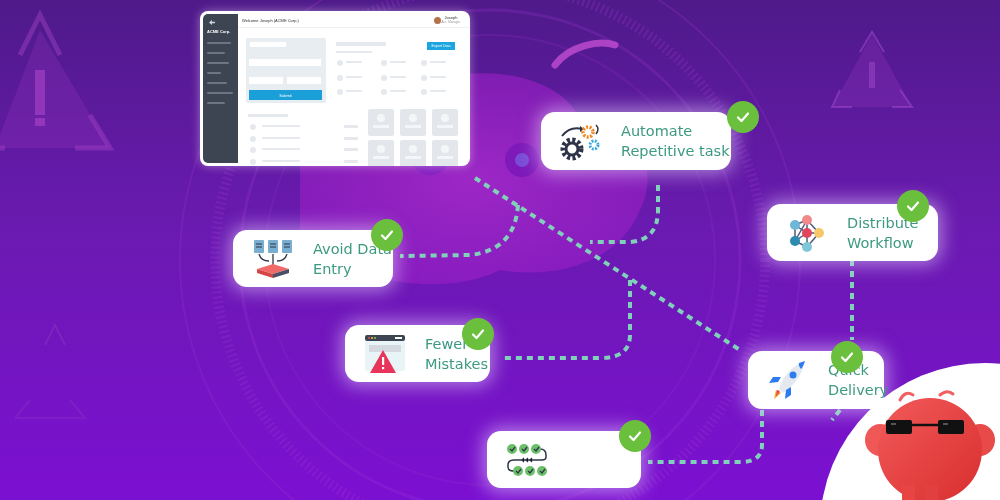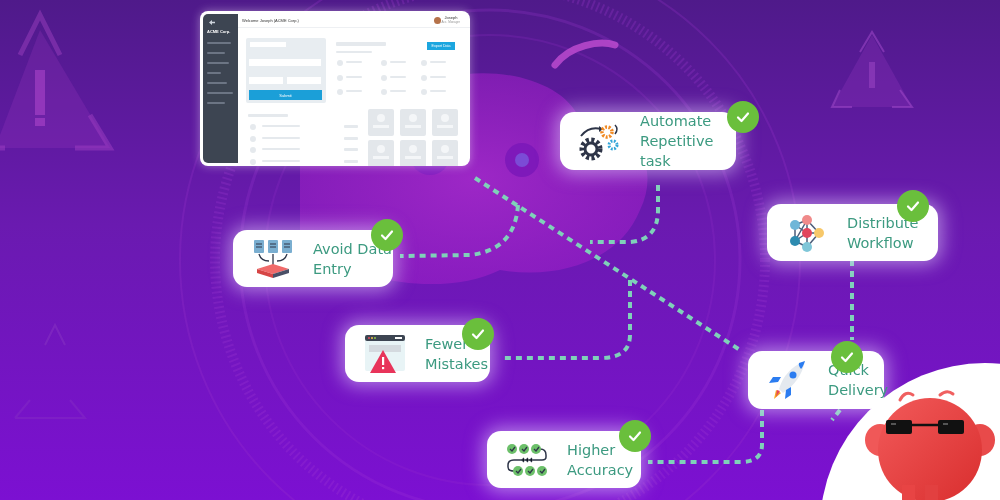--- a/index.html
+++ b/index.html
@@ -169,21 +169,21 @@
     <div class="ph" style="left:144px;top:149px;width:14px;height:3px"></div>
 
     <div class="tile" style="left:168px;top:98px"></div>
     <div class="tile" style="left:200px;top:98px"></div>
     <div class="tile" style="left:232px;top:98px"></div>
     <div class="tile" style="left:168px;top:129px"></div>
     <div class="tile" style="left:200px;top:129px"></div>
     <div class="tile" style="left:232px;top:129px"></div>
   </div>
 
-  <div class="card" style="left:560px;top:112px;width:176px;height:58px">
+  <div class="card" style="left:541px;top:112px;width:190px;height:58px">
     <div class="icon">
       <svg width="46" height="42" viewBox="0 0 46 42">
         <path d="M4 16 Q12 6 24 9" stroke="#2e3548" stroke-width="2" fill="none"></path>
         <path d="M22 6 L26 9 L22 12 Z" fill="#2e3548"></path>
         <circle cx="14" cy="29" r="9" fill="none" stroke="#2e3548" stroke-width="5" stroke-dasharray="3 2.3"></circle>
         <circle cx="14" cy="29" r="6" fill="none" stroke="#2e3548" stroke-width="3"></circle>
         <circle cx="30" cy="12" r="5" fill="none" stroke="#f08a24" stroke-width="3.5" stroke-dasharray="2 1.5"></circle>
         <circle cx="36" cy="25" r="4" fill="none" stroke="#33a6d8" stroke-width="3" stroke-dasharray="1.8 1.4"></circle>
         <path d="M38 5 Q42 9 38 14" stroke="#2e3548" stroke-width="1.5" fill="none"></path>
       </svg>
@@ -330,22 +330,20 @@
             <path d="M24 31 L26 33 L29 29"></path>
             <path d="M36 31 L38 33 L41 29"></path>
           </g>
         <g stroke="#2e3548" stroke-width="1.2">
             <path d="M20 18 L18 20 L20 22"></path>
             <path d="M24 18 L22 20 L24 22"></path>
             <path d="M28 18 L26 20 L28 22"></path>
           </g>
       </svg>
     </div>
-    <div class="label">Higher
-Accuracy</div>
   </div>
   <div class="check" style="left:619px;top:420px">
     <svg width="16" height="16" viewBox="0 0 16 16">
         <path d="M3 8.5 L6.5 12 L13 4.5" stroke="#fff" stroke-width="2.2" fill="none" stroke-linecap="round" stroke-linejoin="round"></path>
       </svg>
   </div>
 
   <div class="mascot-bg"></div>
   <svg style="position:absolute;left:855px;top:380px" width="145" height="120" viewBox="0 0 145 120">
     <defs>

